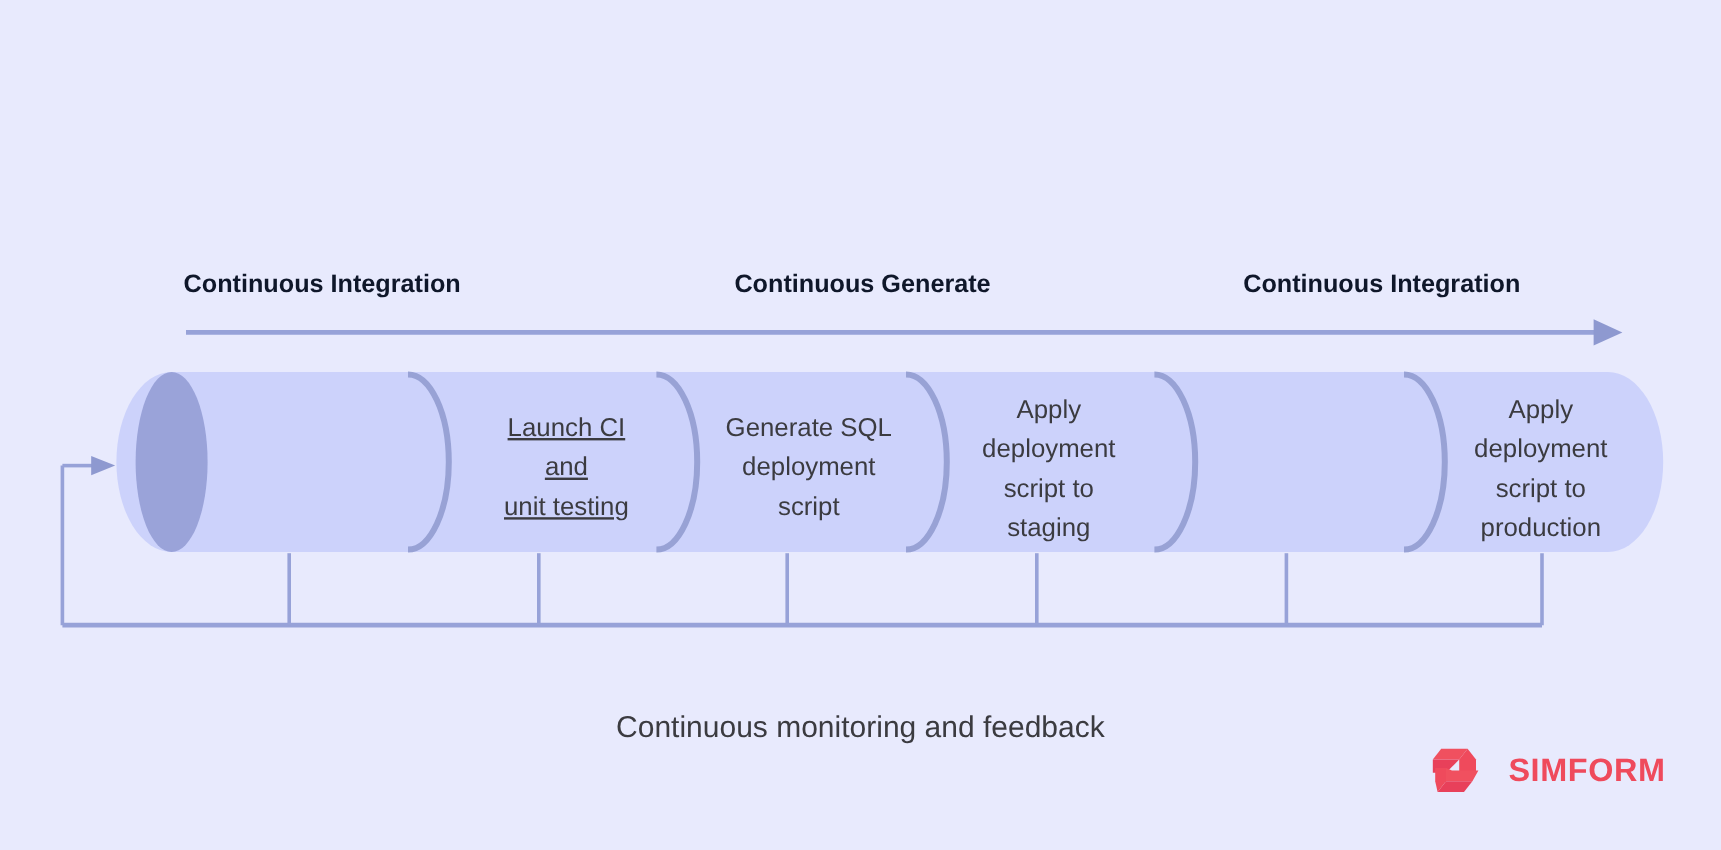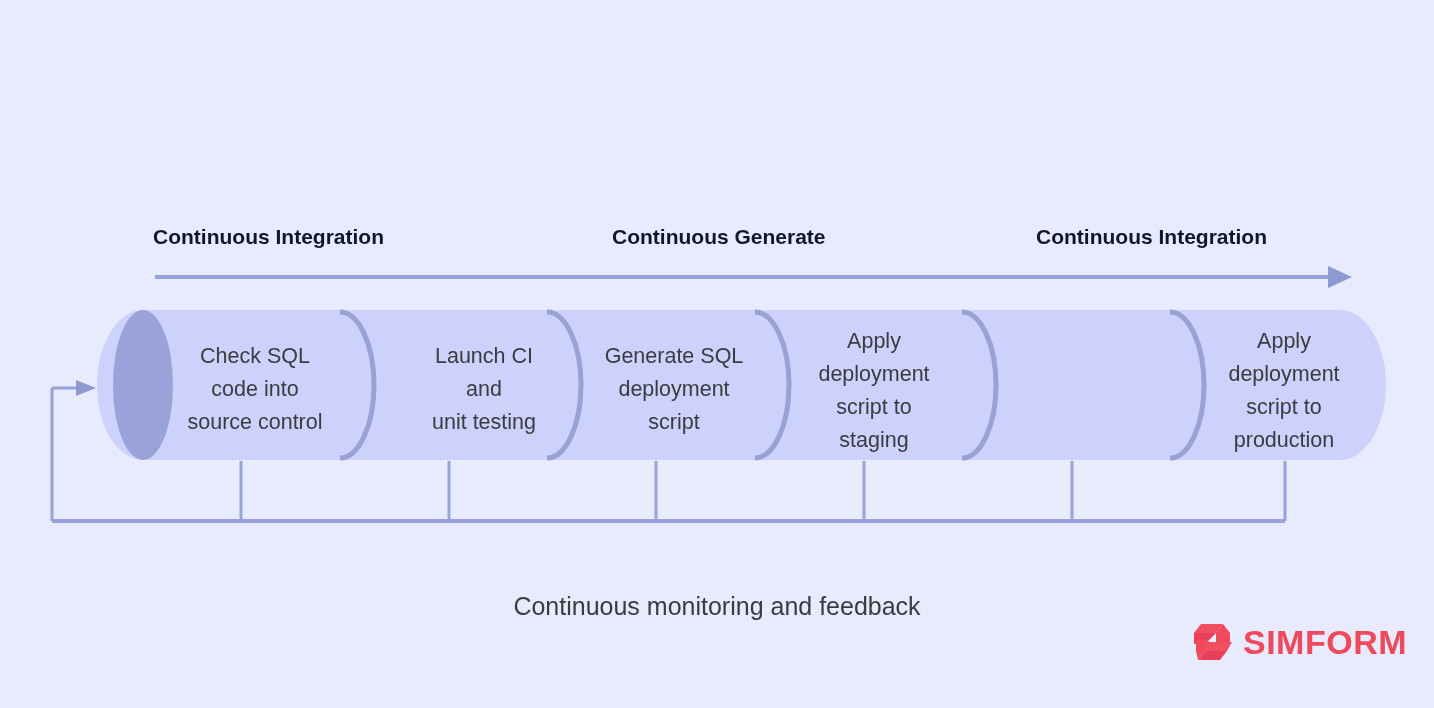--- a/index.html
+++ b/index.html
@@ -70,24 +70,25 @@
   }
   #brand {
     position: absolute;
     left: 1192px;
     top: 622px;
     display: flex;
     align-items: center;
     gap: 9px;
   }
   #brand-name {
-    font-size: 34px;
+    font-size: 27px;
     font-weight: bold;
     color: #ef4a5c;
     letter-spacing: 0.5px;
+    margin-left: 14px;
   }
 </style>
 </head>
 <body>
 
 <div id="stage">
 
 
   <div class="phase-label" id="phase-0">Continuous Integration</div>
   <div class="phase-label" id="phase-1">Continuous Generate</div>
@@ -119,24 +120,21 @@
       <polygon points="76,380 96,388 76,396" fill="#8e99d0"></polygon>
       <line x1="241" y1="461" x2="241" y2="521" stroke="#97a2d8" stroke-width="3"></line>
       <line x1="449" y1="461" x2="449" y2="521" stroke="#97a2d8" stroke-width="3"></line>
       <line x1="656" y1="461" x2="656" y2="521" stroke="#97a2d8" stroke-width="3"></line>
       <line x1="864" y1="461" x2="864" y2="521" stroke="#97a2d8" stroke-width="3"></line>
       <line x1="1072" y1="461" x2="1072" y2="521" stroke="#97a2d8" stroke-width="3"></line>
       <line x1="1285" y1="461" x2="1285" y2="521" stroke="#97a2d8" stroke-width="3"></line>
     </g>
   </svg>
 
-  <div class="seg-label" style="left:175px; top:340px; width:160px;">Check SQL
-code into
-source control</div>
-  <div class="seg-label" style="left:404px; top:340px; width:160px;">Launch CI
+  <div class="seg-label" style="left:392px; top:340px; width:160px;text-decoration:underline;">Launch CI
 and
 unit testing</div>
   <div class="seg-label" style="left:594px; top:340px; width:160px;text-align:center;">Generate SQL
 deployment
 script</div>
   <div class="seg-label" style="left:794px; top:325px; width:160px;">Apply
 deployment
 script to
 staging</div>
   <div class="seg-label" style="left:1204px; top:325px; width:160px;">Apply

